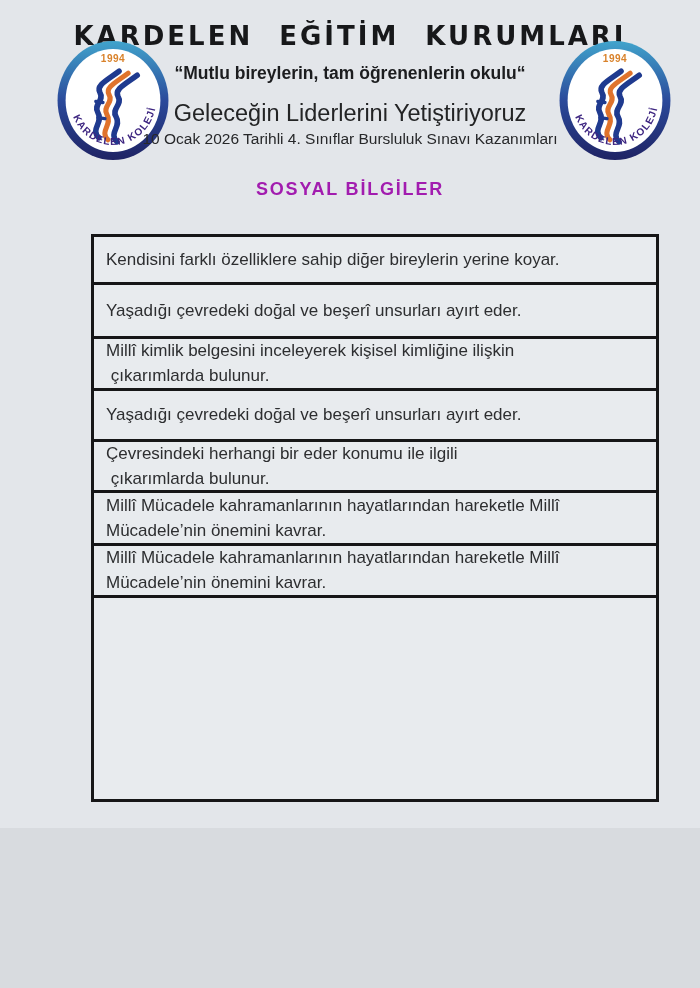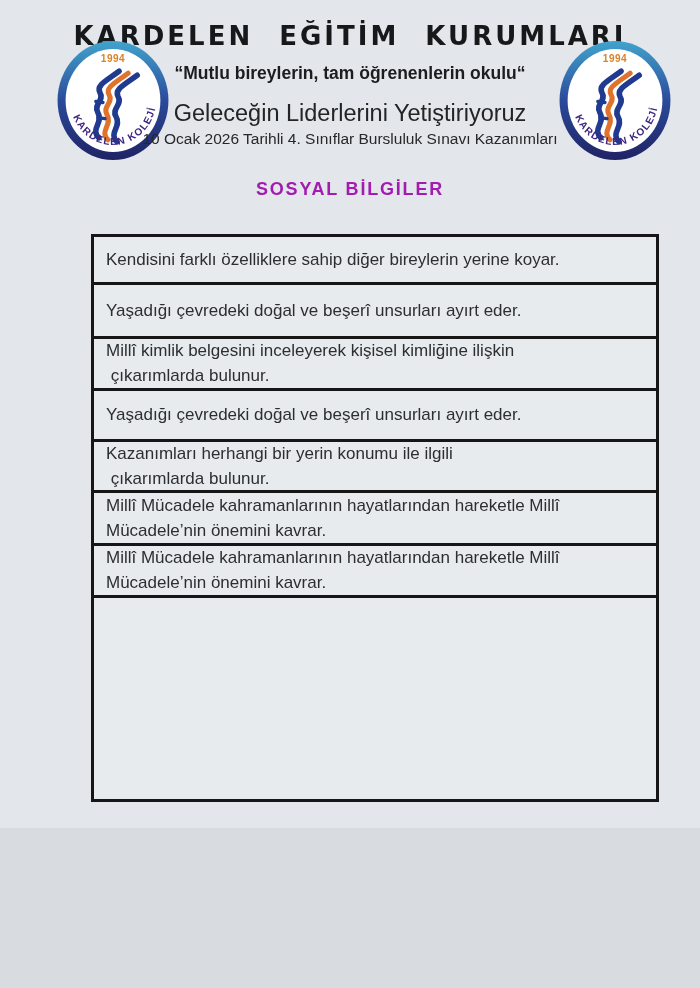--- a/index.html
+++ b/index.html
@@ -159,21 +159,21 @@
   <div class="section-title">
     <div>SOSYAL BİLGİLER</div>
   </div>
 
   <div class="kazanim-table">
     <div class="kazanim-row">Kendisini farklı özelliklere sahip diğer bireylerin yerine koyar.</div>
     <div class="kazanim-row">Yaşadığı çevredeki doğal ve beşerî unsurları ayırt eder.</div>
     <div class="kazanim-row">Millî kimlik belgesini inceleyerek kişisel kimliğine ilişkin
  çıkarımlarda bulunur.</div>
     <div class="kazanim-row">Yaşadığı çevredeki doğal ve beşerî unsurları ayırt eder.</div>
-    <div class="kazanim-row">Kazanımları herhangi bir yerin konumu ile ilgili
+    <div class="kazanim-row">Çevresindeki herhangi bir eder konumu ile ilgili
  çıkarımlarda bulunur.</div>
     <div class="kazanim-row">Millî Mücadele kahramanlarının hayatlarından hareketle Millî
 Mücadele’nin önemini kavrar.</div>
     <div class="kazanim-row">Millî Mücadele kahramanlarının hayatlarından hareketle Millî
 Mücadele’nin önemini kavrar.</div>
     <div class="kazanim-row"></div>
   </div>
 
 </div>
 

